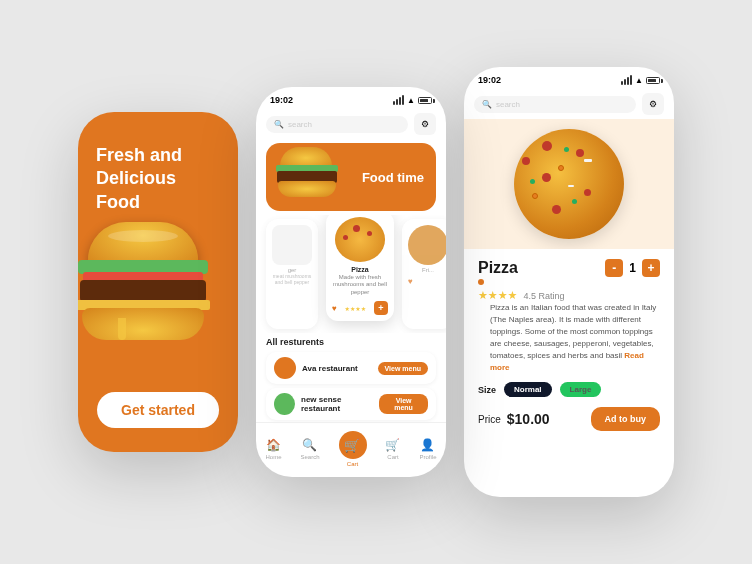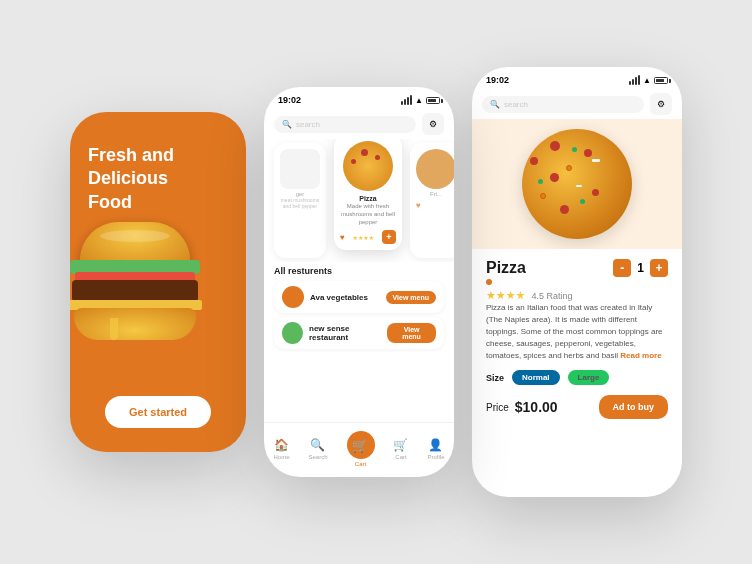--- a/index.html
+++ b/index.html
@@ -26,21 +26,21 @@
     
     .phone {
       border-radius: 36px;
       overflow: hidden;
       box-shadow: 0 20px 60px rgba(0,0,0,0.18);
       position: relative;
     }
 
     
     .phone1 {
-      width: 176px;
+      width: 160px;
       height: 340px;
       background: #e07620;
       display: flex;
       flex-direction: column;
       align-items: flex-start;
       padding: 32px 18px 24px;
       position: relative;
       overflow: hidden;
       z-index: 1;
     }
@@ -128,21 +128,21 @@
     .get-started-btn {
       position: absolute;
       bottom: 24px;
       left: 50%;
       transform: translateX(-50%);
       background: #fff;
       color: #e07620;
       border: none;
       border-radius: 24px;
       padding: 10px 24px;
-      font-size: 11px;
+      font-size: 14px;
       font-weight: 700;
       white-space: nowrap;
       cursor: pointer;
       z-index: 10;
     }
 
     
     .phone2 {
       width: 190px;
       height: 390px;
@@ -354,26 +354,26 @@
     .pizza-title-row { display: flex; align-items: center; justify-content: space-between; }
     .pizza-title { font-size: 16px; font-weight: 800; color: #1a1a1a; }
     .dot-orange { width: 6px; height: 6px; background: #e07620; border-radius: 50%; }
     .rating-row { display: flex; align-items: center; gap: 6px; margin-top: 4px; }
     .stars { color: #f5c842; font-size: 11px; }
     .rating-text { font-size: 9px; color: #888; }
     .qty-control { display: flex; align-items: center; gap: 6px; }
     .qty-btn { width: 18px; height: 18px; background: #e07620; color: #fff; border: none; border-radius: 4px; font-size: 12px; font-weight: 700; display: flex; align-items: center; justify-content: center; cursor: pointer; }
     .qty-val { font-size: 12px; font-weight: 600; }
     .desc-label { font-size: 9px; font-weight: 700; color: #1a1a1a; margin-top: 8px; margin-bottom: 3px; }
-    .desc-text { font-size: 8px; color: #555; line-height: 1.5; }
+    .desc-text { font-size: 8px; color: #555; line-height: 1.5; margin-left: 12px; }
     .read-more { color: #e07620; font-size: 8px; font-weight: 600; cursor: pointer; }
     .size-row { display: flex; align-items: center; gap: 8px; margin-top: 8px; }
     .size-label { font-size: 9px; font-weight: 700; color: #1a1a1a; }
     .size-opt { padding: 3px 10px; border-radius: 8px; font-size: 8px; font-weight: 600; cursor: pointer; }
-    .size-opt.active { background: #0369a1; color: #fff; }
+    .size-opt.active { background: #0f172a; color: #fff; }
     .size-opt.inactive { background: #22c55e; color: #555; }
     .price-row { display: flex; align-items: center; justify-content: space-between; margin-top: 10px; }
     .price-left { display: flex; align-items: center; gap: 6px; }
     .price-label { font-size: 10px; font-weight: 400; color: #1a1a1a; }
     .price-val { font-size: 14px; font-weight: 800; color: #1a1a1a; }
     .add-to-buy-btn { background: #e07620; color: #fff; border: none; border-radius: 10px; padding: 7px 14px; font-size: 9px; font-weight: 700; cursor: pointer; }
   </style>
 </head>
 <body>
 
@@ -415,20 +415,31 @@
     </div>
 
     <div class="search-bar-row">
       <div class="search-box">
         <span>🔍</span>
         <span style="color:#ccc;font-size:8px;">search</span>
       </div>
       <div class="filter-btn">⚙</div>
     </div>
 
+    <div class="hero-banner">
+      <div class="hero-banner-food">
+        <div class="mini-burger">
+          <div class="mini-bun-top"></div>
+          <div class="mini-lettuce"></div>
+          <div class="mini-patty"></div>
+          <div class="mini-bun-bot"></div>
+        </div>
+      </div>
+      <div class="hero-text">Food time</div>
+    </div>
 
 
     <div class="food-cards-row">
 
       <div class="food-card" style="opacity:0.7;width:52px;">
         <div style="width:40px;height:40px;border-radius:8px;background:#f0f0f0;"></div>
         <div style="font-size:6px;color:#888;margin-top:2px;text-align:center;">ger</div>
         <div style="font-size:5px;color:#aaa;text-align:center;">meat mushrooms and bell pepper</div>
       </div>
 
@@ -454,21 +465,21 @@
         <div class="card-footer">
           <span class="heart-icon">♥</span>
         </div>
       </div>
     </div>
 
     <div class="section-title">All resturents</div>
     <div class="restaurant-row">
       <div class="rest-left">
         <div class="rest-avatar"></div>
-        <span class="rest-name">Ava vegetables</span>
+        <span class="rest-name">Ava restaurant</span>
       </div>
       <button class="view-menu-btn">View menu</button>
     </div>
     <div class="restaurant-row">
       <div class="rest-left">
         <div class="rest-avatar" style="background:#5cb85c;"></div>
         <span class="rest-name">new sense restaurant</span>
       </div>
       <button class="view-menu-btn">View menu</button>
     </div>

